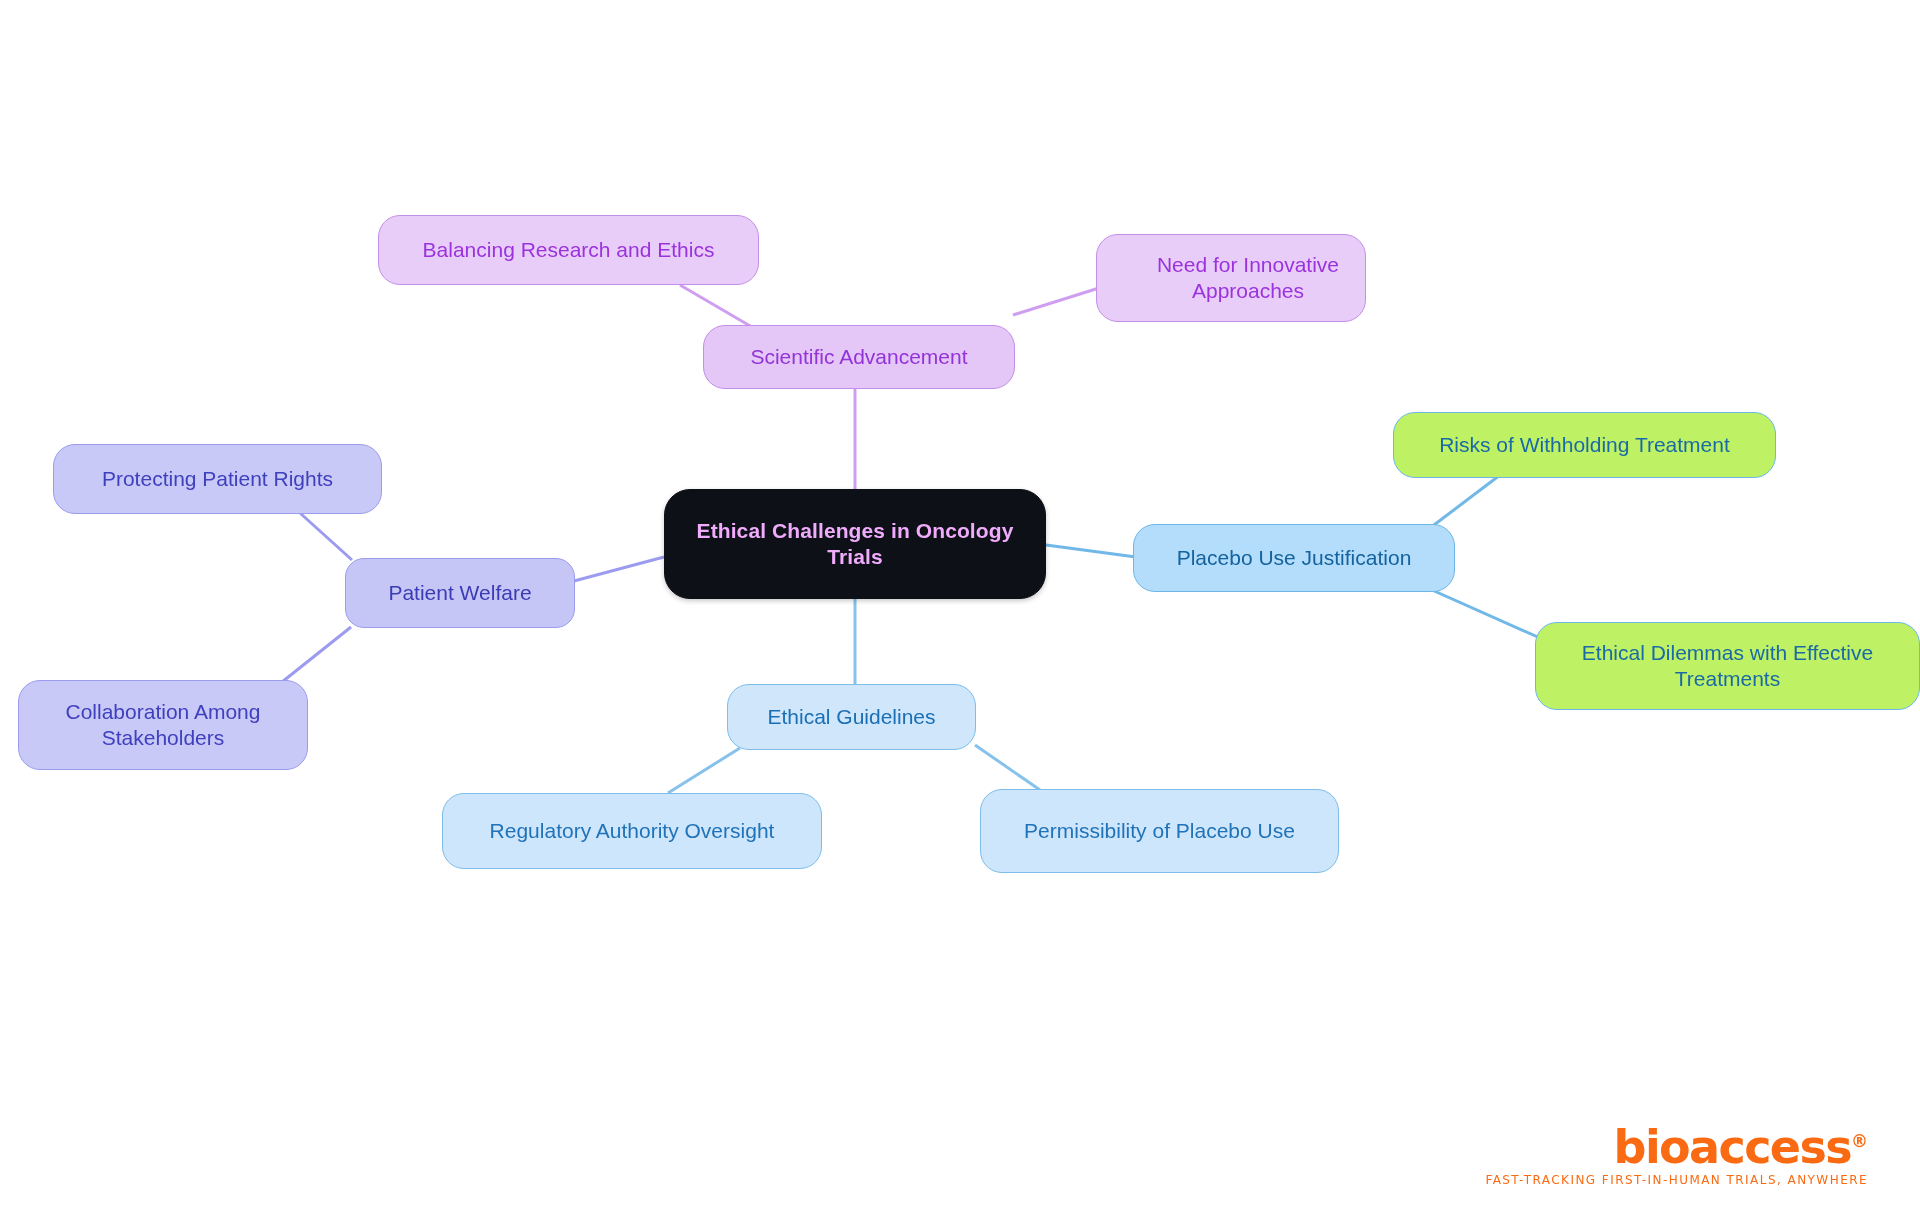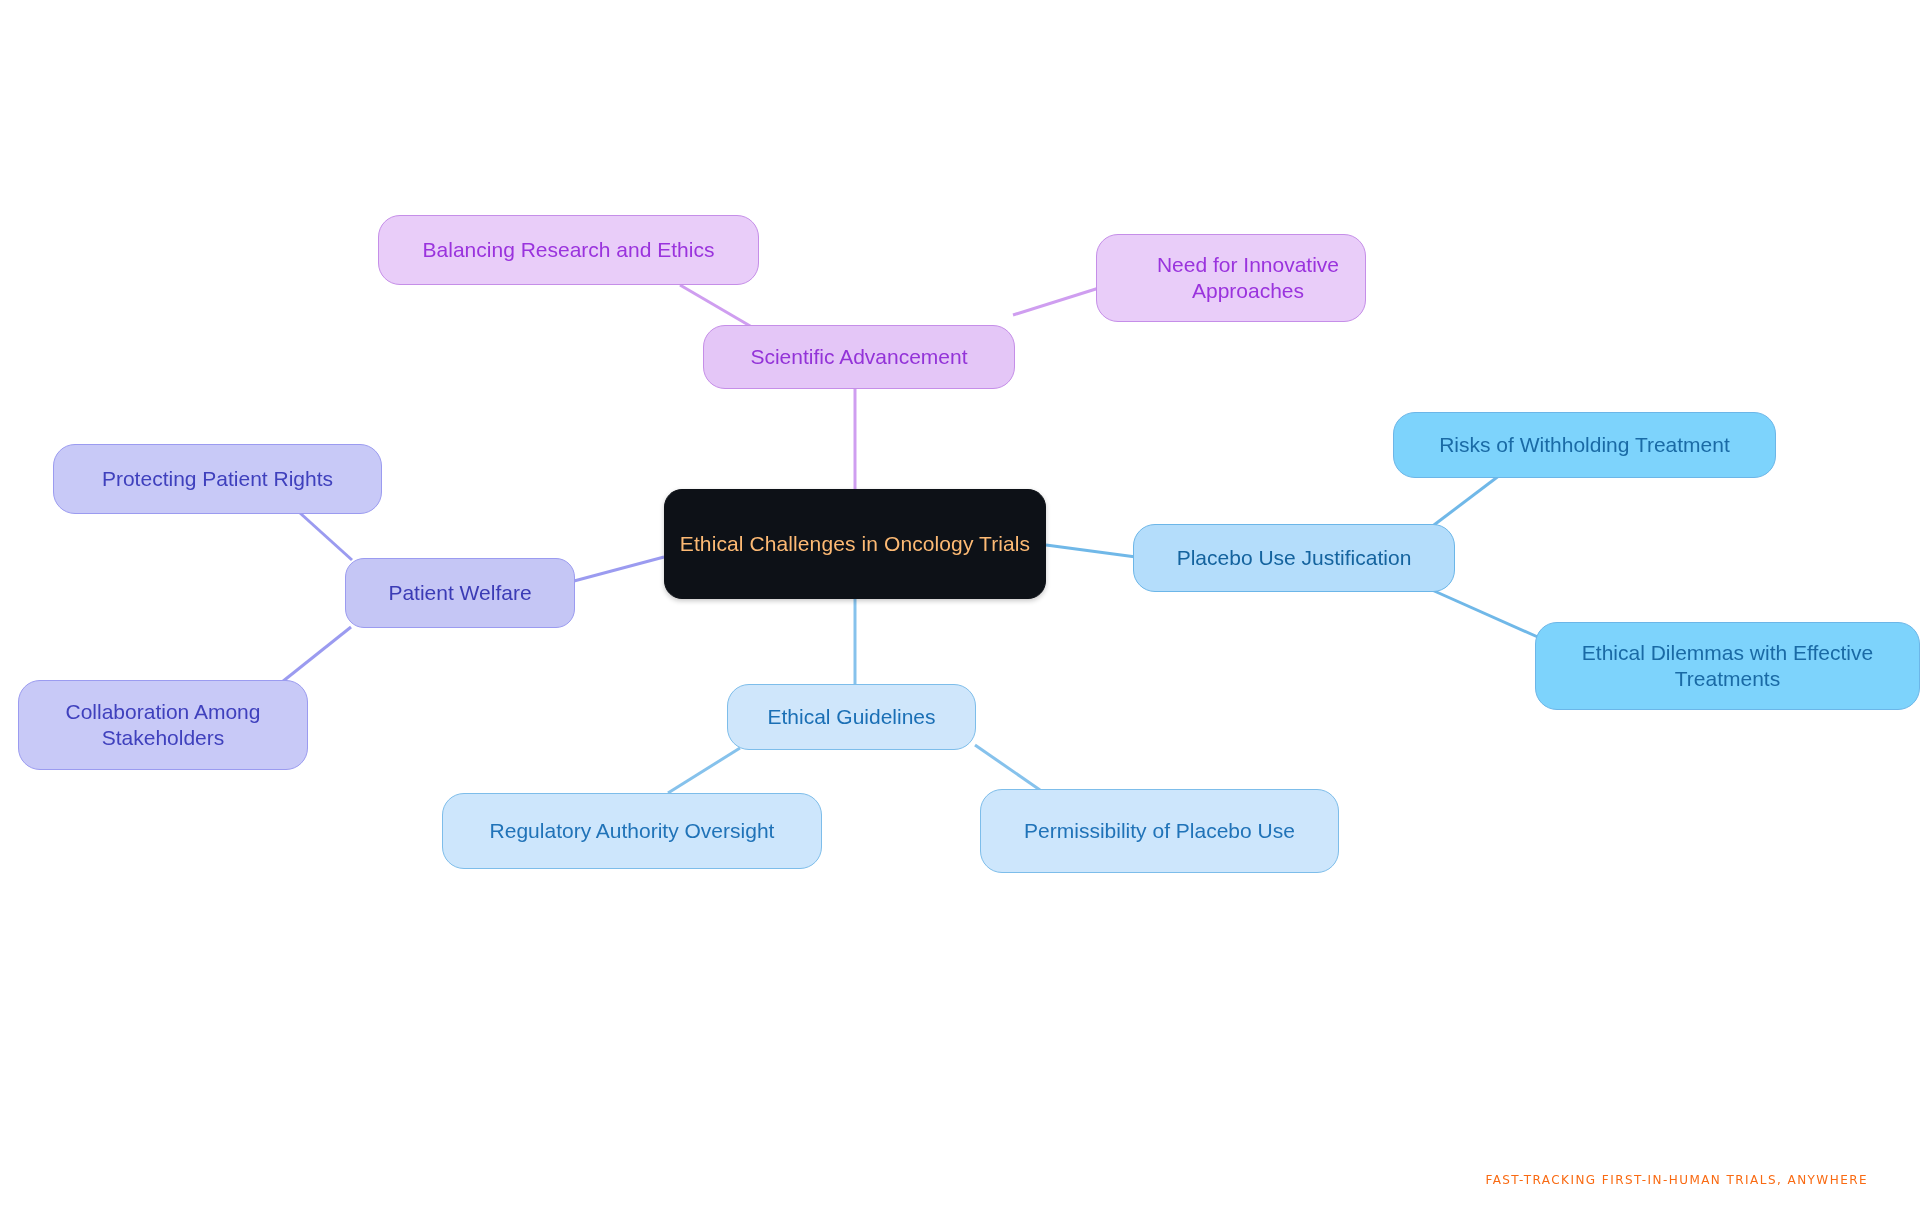--- a/index.html
+++ b/index.html
@@ -39,25 +39,26 @@
     border-style: solid;
     border-width: 1.5px;
     line-height: 1.22;
     padding: 4px 14px;
     white-space: pre-line;
     z-index: 2;
   }
   .node.root {
     background: #0d1117;
     border-color: #0d1117;
-    color: #fdba74;
-    border-radius: 18px;
+    color: #f0abfc;
+    border-radius: 26px;
     font-size: 21px;
     letter-spacing: 0.1px;
     box-shadow: 0 2px 5px rgba(0,0,0,0.22);
+    font-weight: bold;
   }
   .node.purple-branch {
     background: #e4c6f7;
     border-color: #c58ee8;
     color: #9333d8;
     font-size: 21px;
     text-align: center;
   }
   .node.purple-leaf {
     background: #e9cdf9;
@@ -78,21 +79,21 @@
     color: #3f40bd;
     font-size: 21px;
   }
   .node.blue-branch {
     background: #b4ddfb;
     border-color: #6cb6e8;
     color: #14639e;
     font-size: 21px;
   }
   .node.blue-leaf {
-    background: #7dd3fc;
+    background: #bef264;
     border-color: #6cb6e8;
     color: #1a6aa5;
     font-size: 21px;
   }
   .node.blue-pale-branch {
     background: #cfe6fb;
     border-color: #7dbdea;
     color: #1a6fb5;
     font-size: 21px;
   }
@@ -188,16 +189,17 @@
   <div class="node blue-leaf" style="left:1535px; top:622px; width:385px; height:88px;">Ethical Dilemmas with Effective
 Treatments</div>
 
   <div class="node blue-pale-branch" style="left:727px; top:684px; width:249px; height:66px;">Ethical Guidelines</div>
 
   <div class="node blue-pale-leaf" style="left:442px; top:793px; width:380px; height:76px;">Regulatory Authority Oversight</div>
 
   <div class="node blue-pale-leaf" style="left:980px; top:789px; width:359px; height:84px;">Permissibility of Placebo Use</div>
 
   <div id="logo">
+    <div class="wordmark"><span>bioaccess</span><span class="reg">®</span></div>
     <div class="tagline">FAST-TRACKING FIRST-IN-HUMAN TRIALS, ANYWHERE</div>
   </div>
 
 </div>
 
 </body></html>

